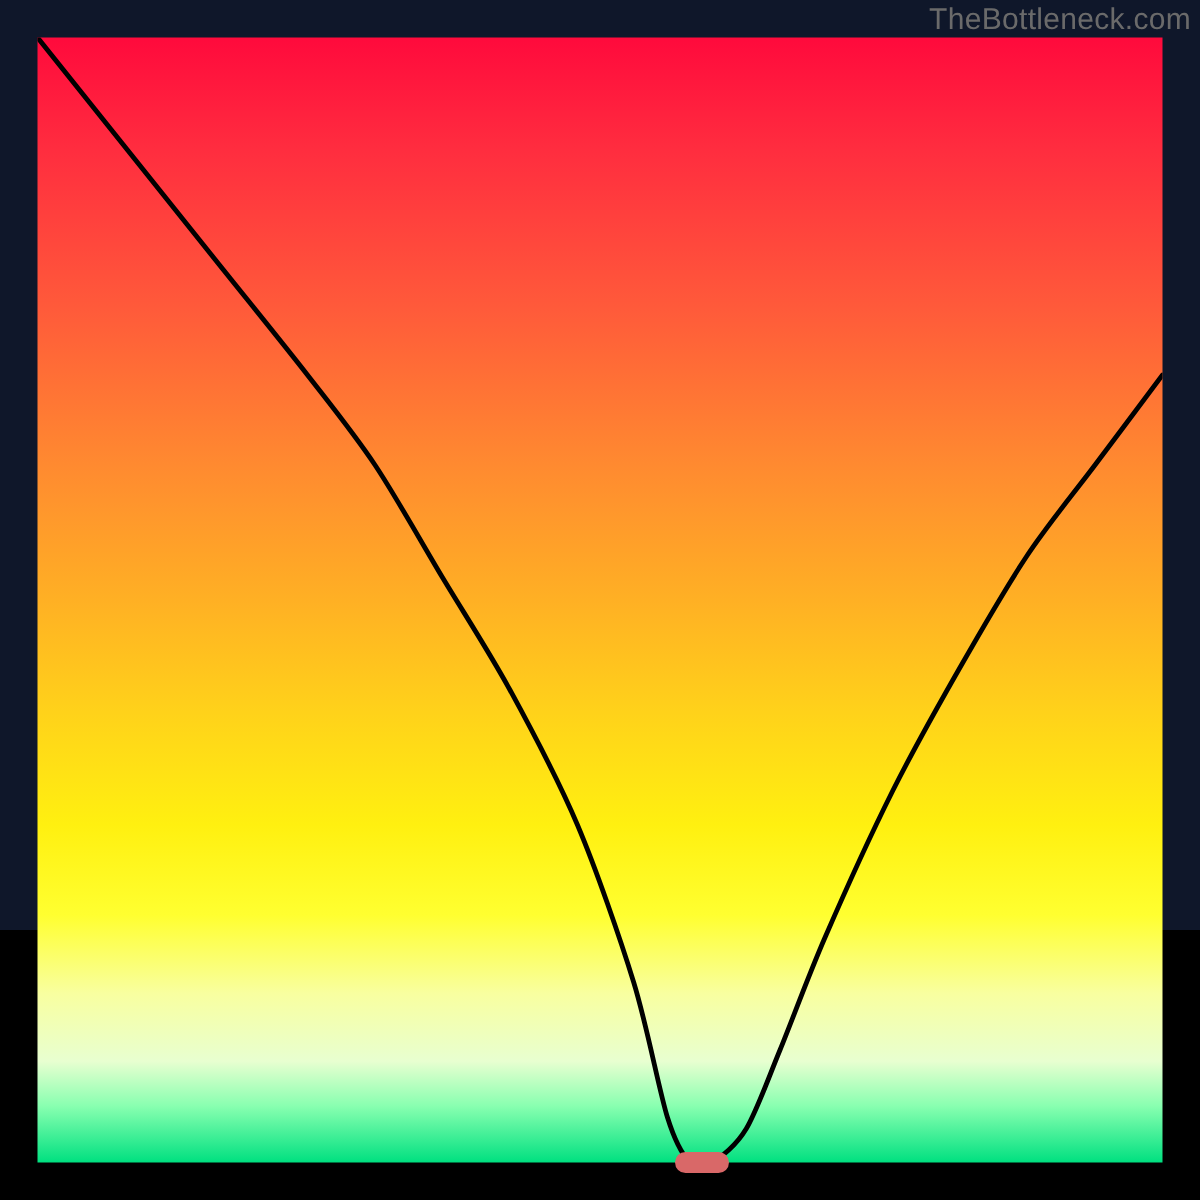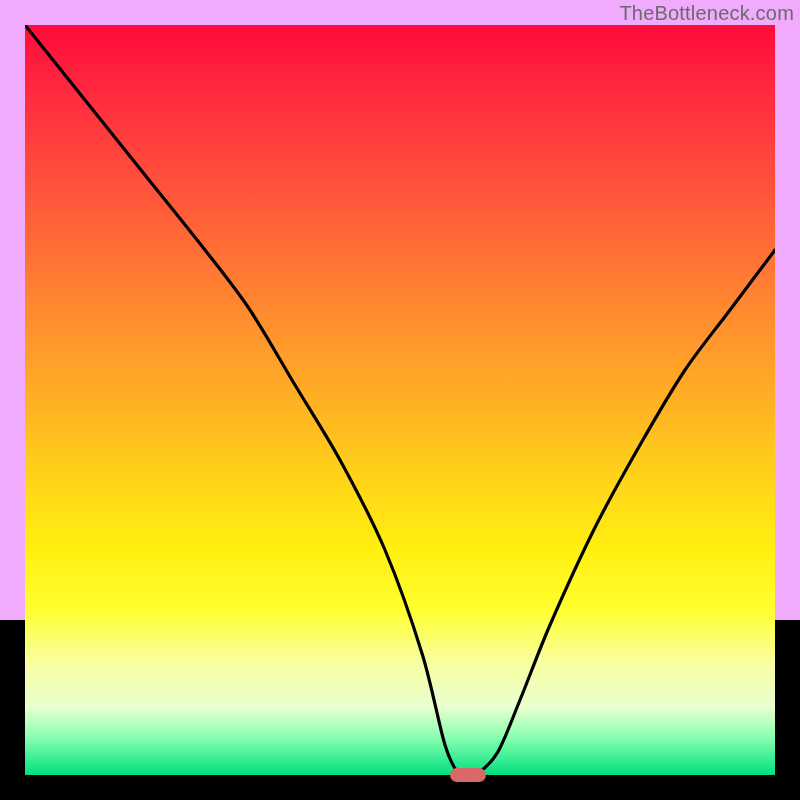--- a/index.html
+++ b/index.html
@@ -8,21 +8,21 @@
     width: 800px;
     height: 800px;
     overflow: hidden;
     background: #000;
     font-family: Arial, Helvetica, sans-serif;
   }
   .frame {
     position: relative;
     width: 800px;
     height: 620px;
-    background: #f0abfc;
+    background: #0f172a;
   }
   .plot {
     position: absolute;
     left: 25px;
     top: 25px;
     width: 750px;
     height: 750px;
     background: linear-gradient(
       to bottom,
       #ff0a3c 0%,

